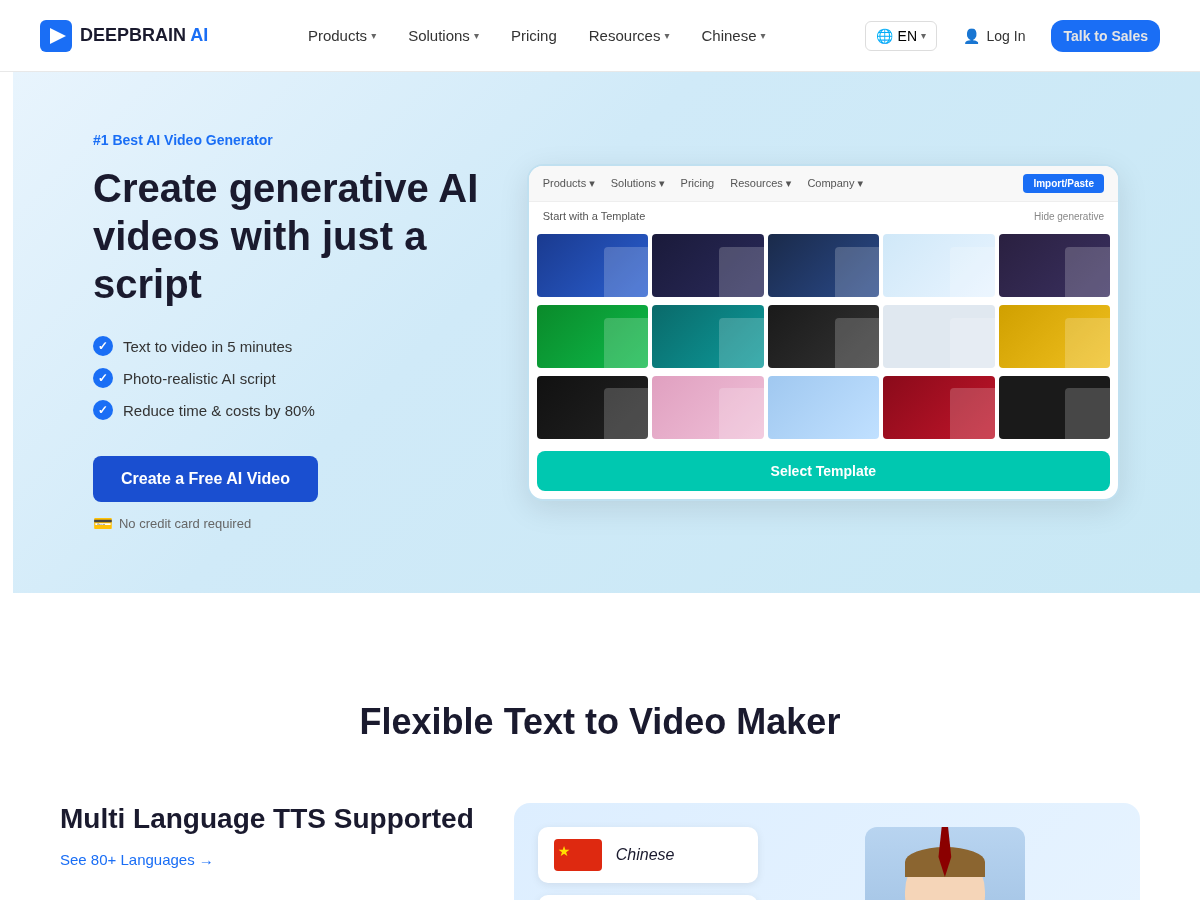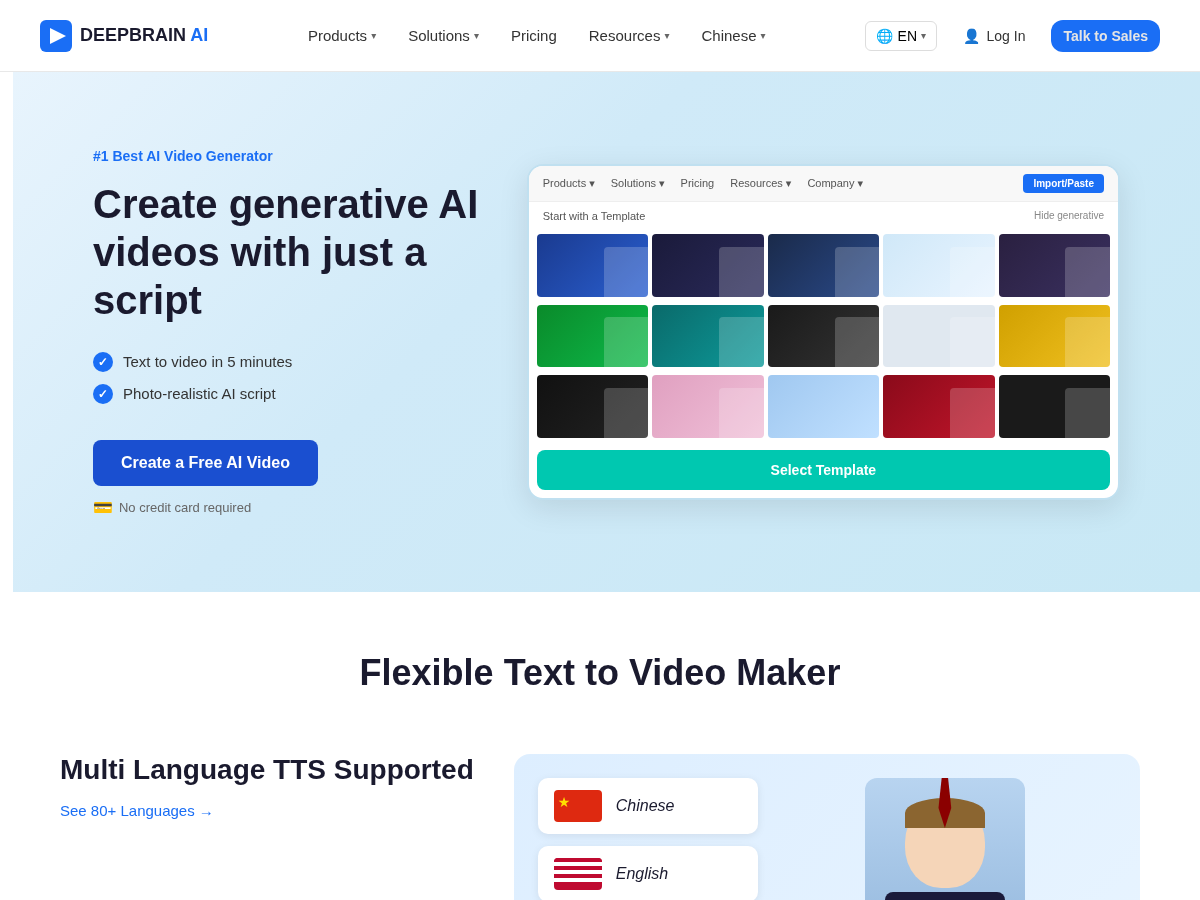--- a/index.html
+++ b/index.html
@@ -117,21 +117,21 @@
       display: block; width: calc(100% - 16px); margin: 8px; padding: 12px;
       background: #00c8b0; color: #fff; border: none; border-radius: 8px;
       font-size: 14px; font-weight: 700; cursor: pointer; 
     }
 
     
     .flex-section {
       padding: 60px 40px 20px; text-align: center; background: #fff;
     }
     .flex-title {
-      font-size: 36px; font-weight: 700; color: #1a1a2e;
+      font-size: 36px; font-weight: 700; color: #1a1a2e; margin-top: 48px;
     }
 
     
     .lang-section {
       display: flex; gap: 40px; padding: 40px 60px; background: #fff;
       align-items: flex-start;
     }
     .lang-left { max-width: 420px; }
     .lang-title { font-size: 28px; font-weight: 700; color: #1a1a2e; margin-bottom: 16px; text-align: center; }
     .lang-desc { font-size: 15px; color: #555; line-height: 1.6; margin-bottom: 20px; }
@@ -245,20 +245,24 @@
     </h1>
     <ul class="hero-features">
       <li>
         <div class="check-icon"></div>
         <span>Text to video in 5 minutes</span>
       </li>
       <li>
         <div class="check-icon"></div>
         <span>Photo-realistic AI script</span>
       </li>
+      <li>
+        <div class="check-icon"></div>
+        <span>Reduce time &amp; costs by 80%</span>
+      </li>
     </ul>
     <button class="cta-btn">Create a Free AI Video</button>
     <div class="no-credit">
       <span class="card-icon">💳</span>
       <span>No credit card required</span>
     </div>
   </div>
 
   <div class="hero-right">
     <div class="preview-header">

